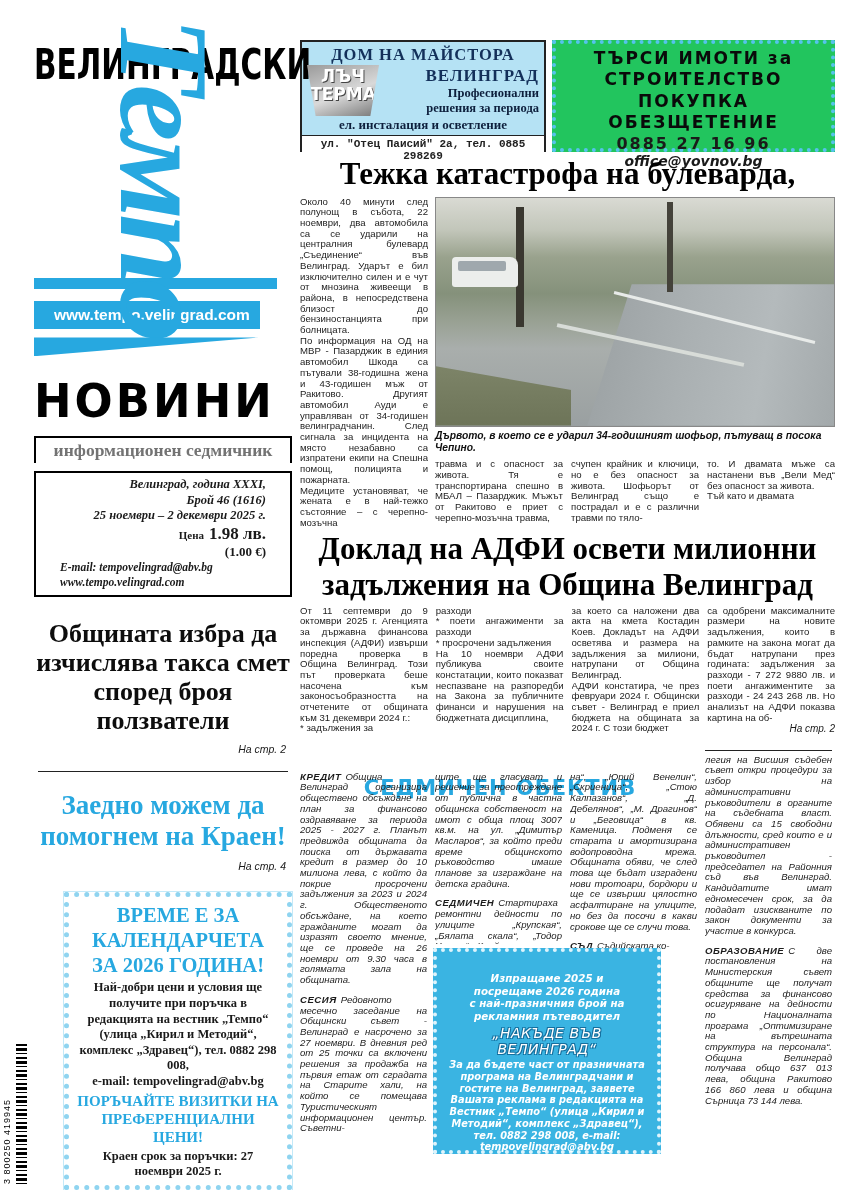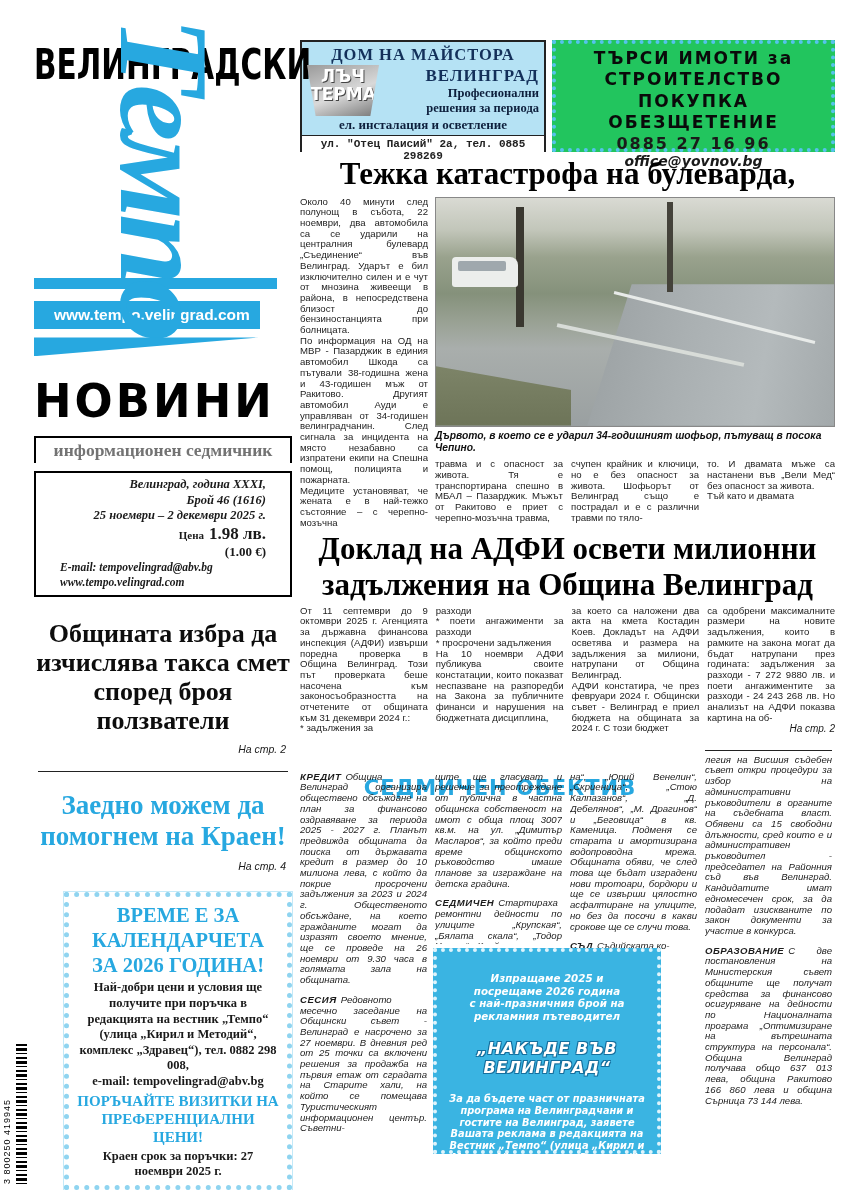--- a/index.html
+++ b/index.html
@@ -108,21 +108,21 @@
   .wk-c1{left:0;height:388px;}
   .wk-c2{left:135px;height:172px;}
   .wk-c3{left:270px;height:178px;}
   .wk-c4{left:405px;top:6px;height:410px;border-top:1.5px solid #222;padding-top:4px;}
   .wk-item{margin-bottom:9px;}
   .wk-tag{font-weight:bold;margin-right:4px;letter-spacing:0.5px;}
   .promo-box{position:absolute;left:133px;top:204px;width:228px;height:206px;background:#3ab4e2;
              border:4px dotted #dff4fc;box-sizing:border-box;color:#fff;text-align:center;
              font-family:"DejaVu Sans",sans-serif;font-style:italic;padding:20px 6px;}
   .promo-intro{font-size:10.3px;font-weight:bold;line-height:1.25;white-space:pre-line;}
-  .promo-title{font-size:16px;font-weight:700;letter-spacing:0.5px;margin:16px 0;
+  .promo-title{font-size:14px;font-weight:400;letter-spacing:0.5px;margin:2px 0;
                text-shadow:1px 1px 0 #156f9e,-1px -1px 0 #156f9e,1px -1px 0 #156f9e,-1px 1px 0 #156f9e;}
   .promo-body{font-size:9.8px;font-weight:bold;line-height:1.2;}
   .promo-deadline{font-size:14px;font-weight:bold;margin-top:20px;}
 </style>
 </head>
 <body>
 
 <div class="page">
 
   <aside class="rail">

